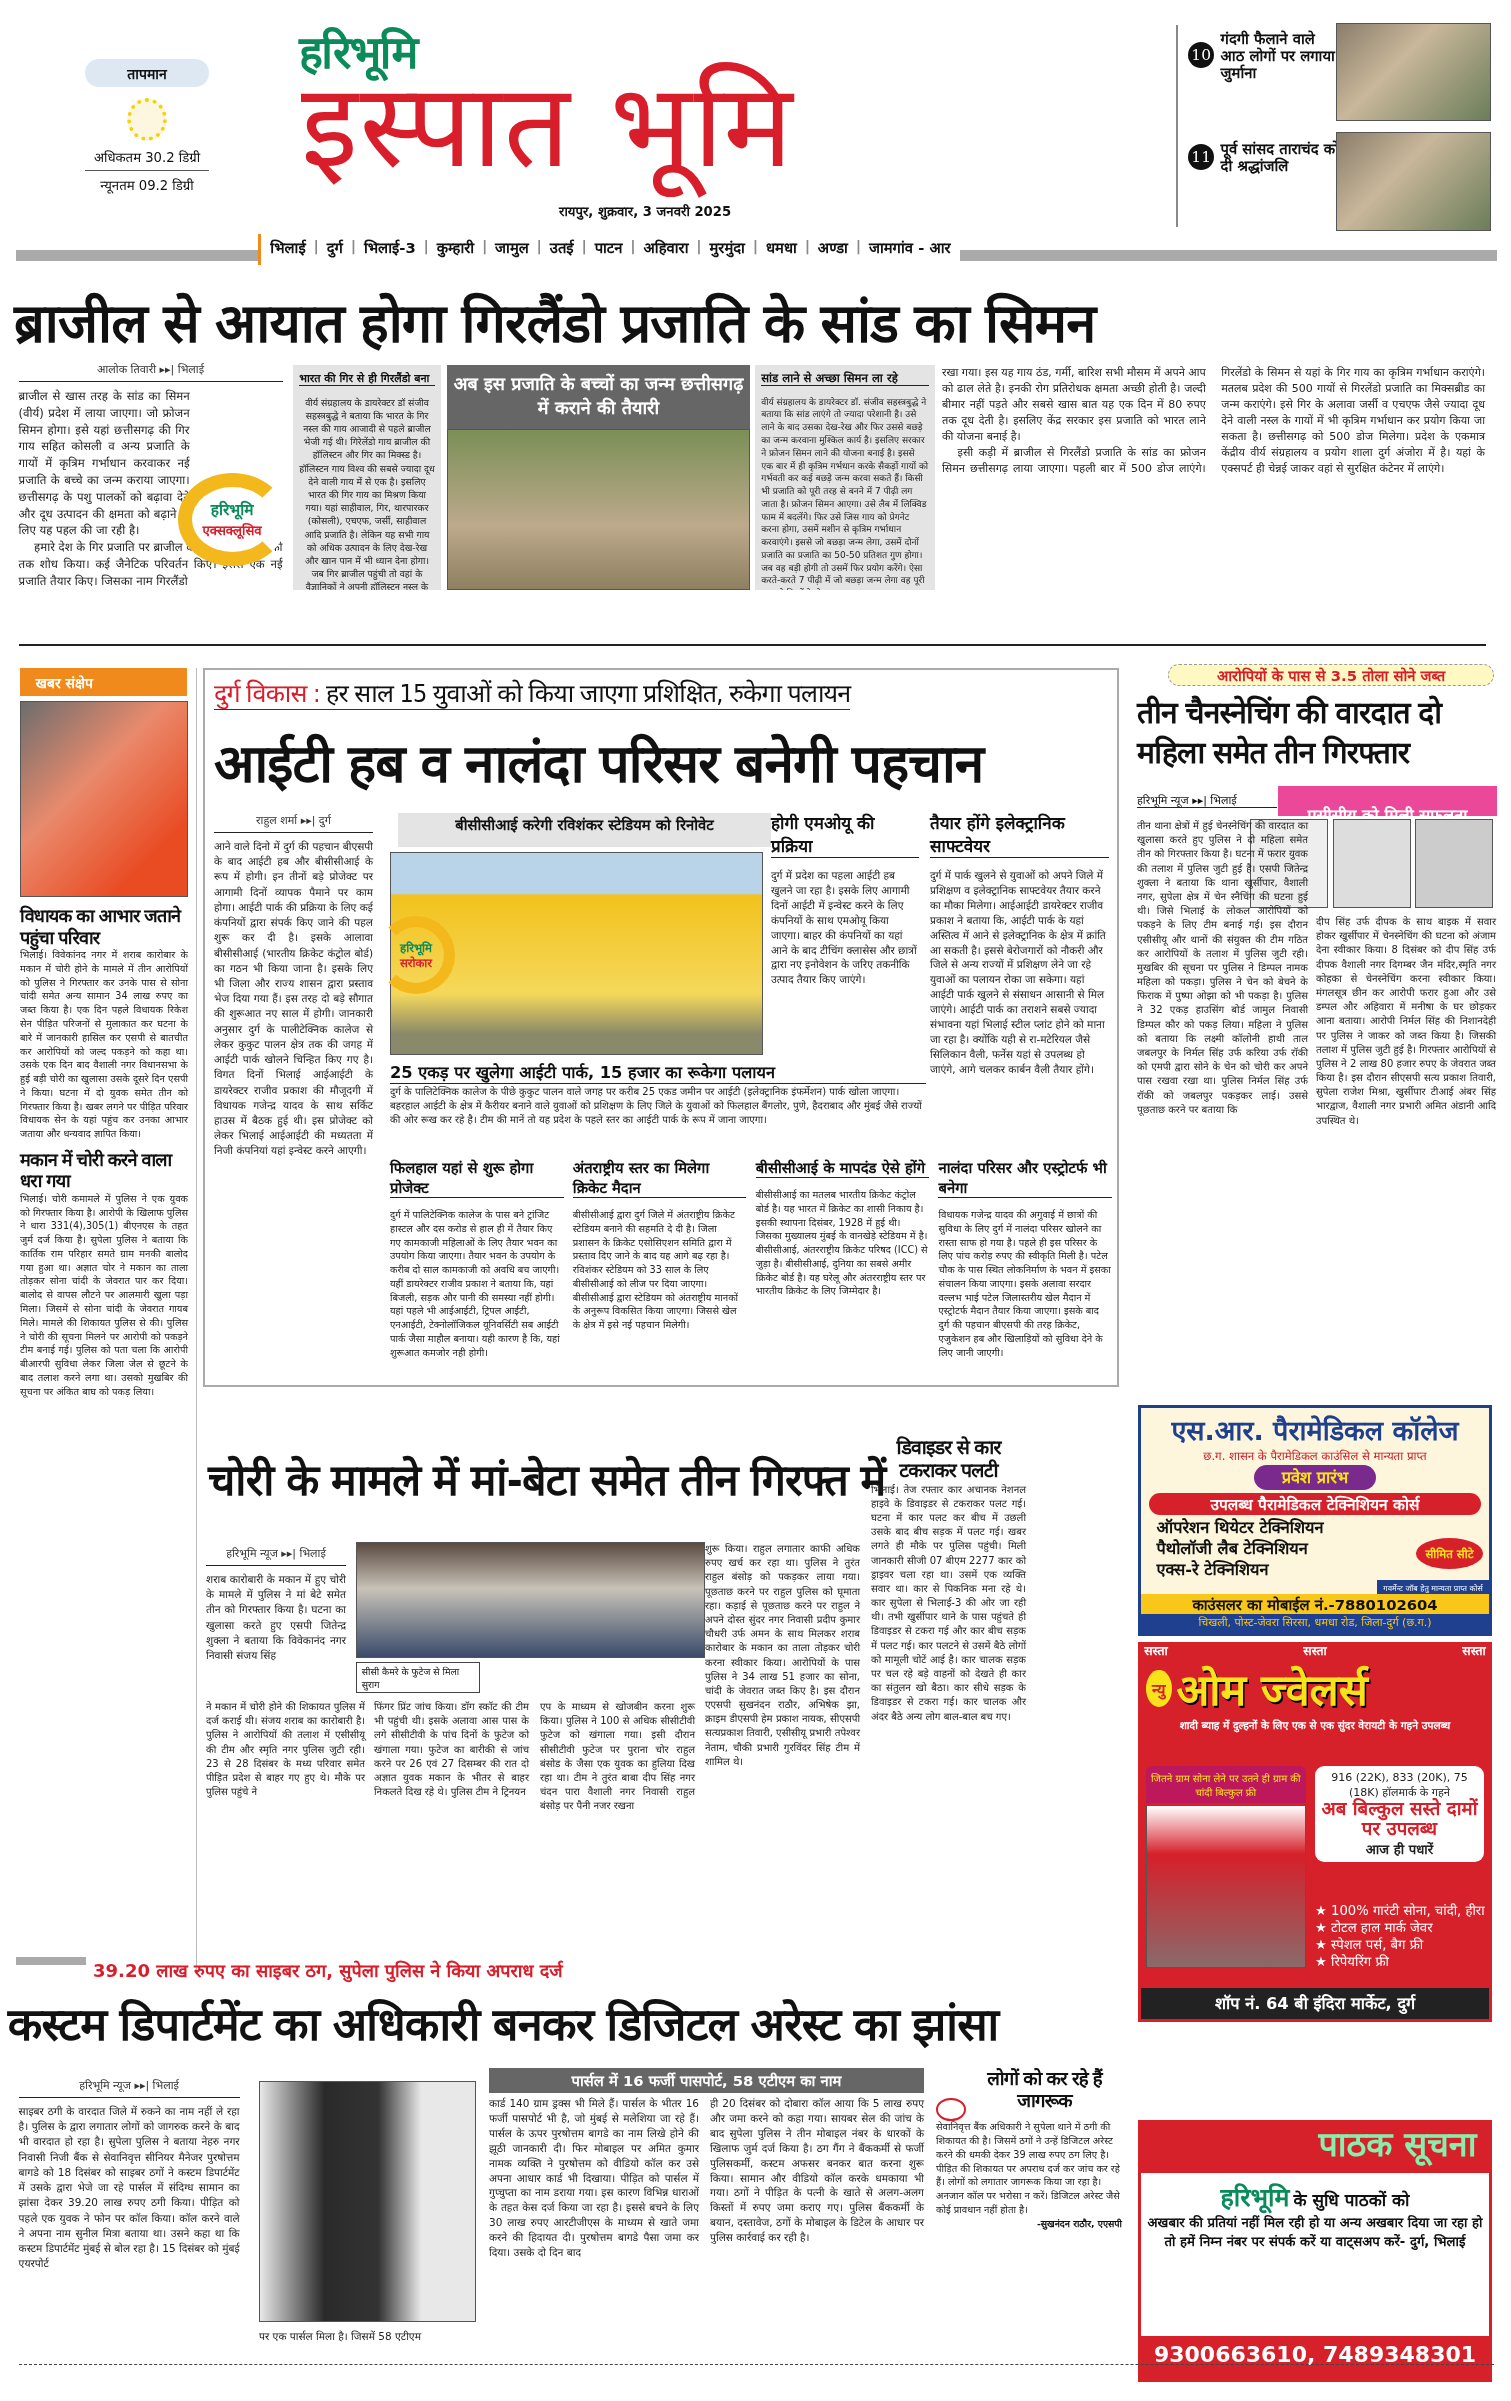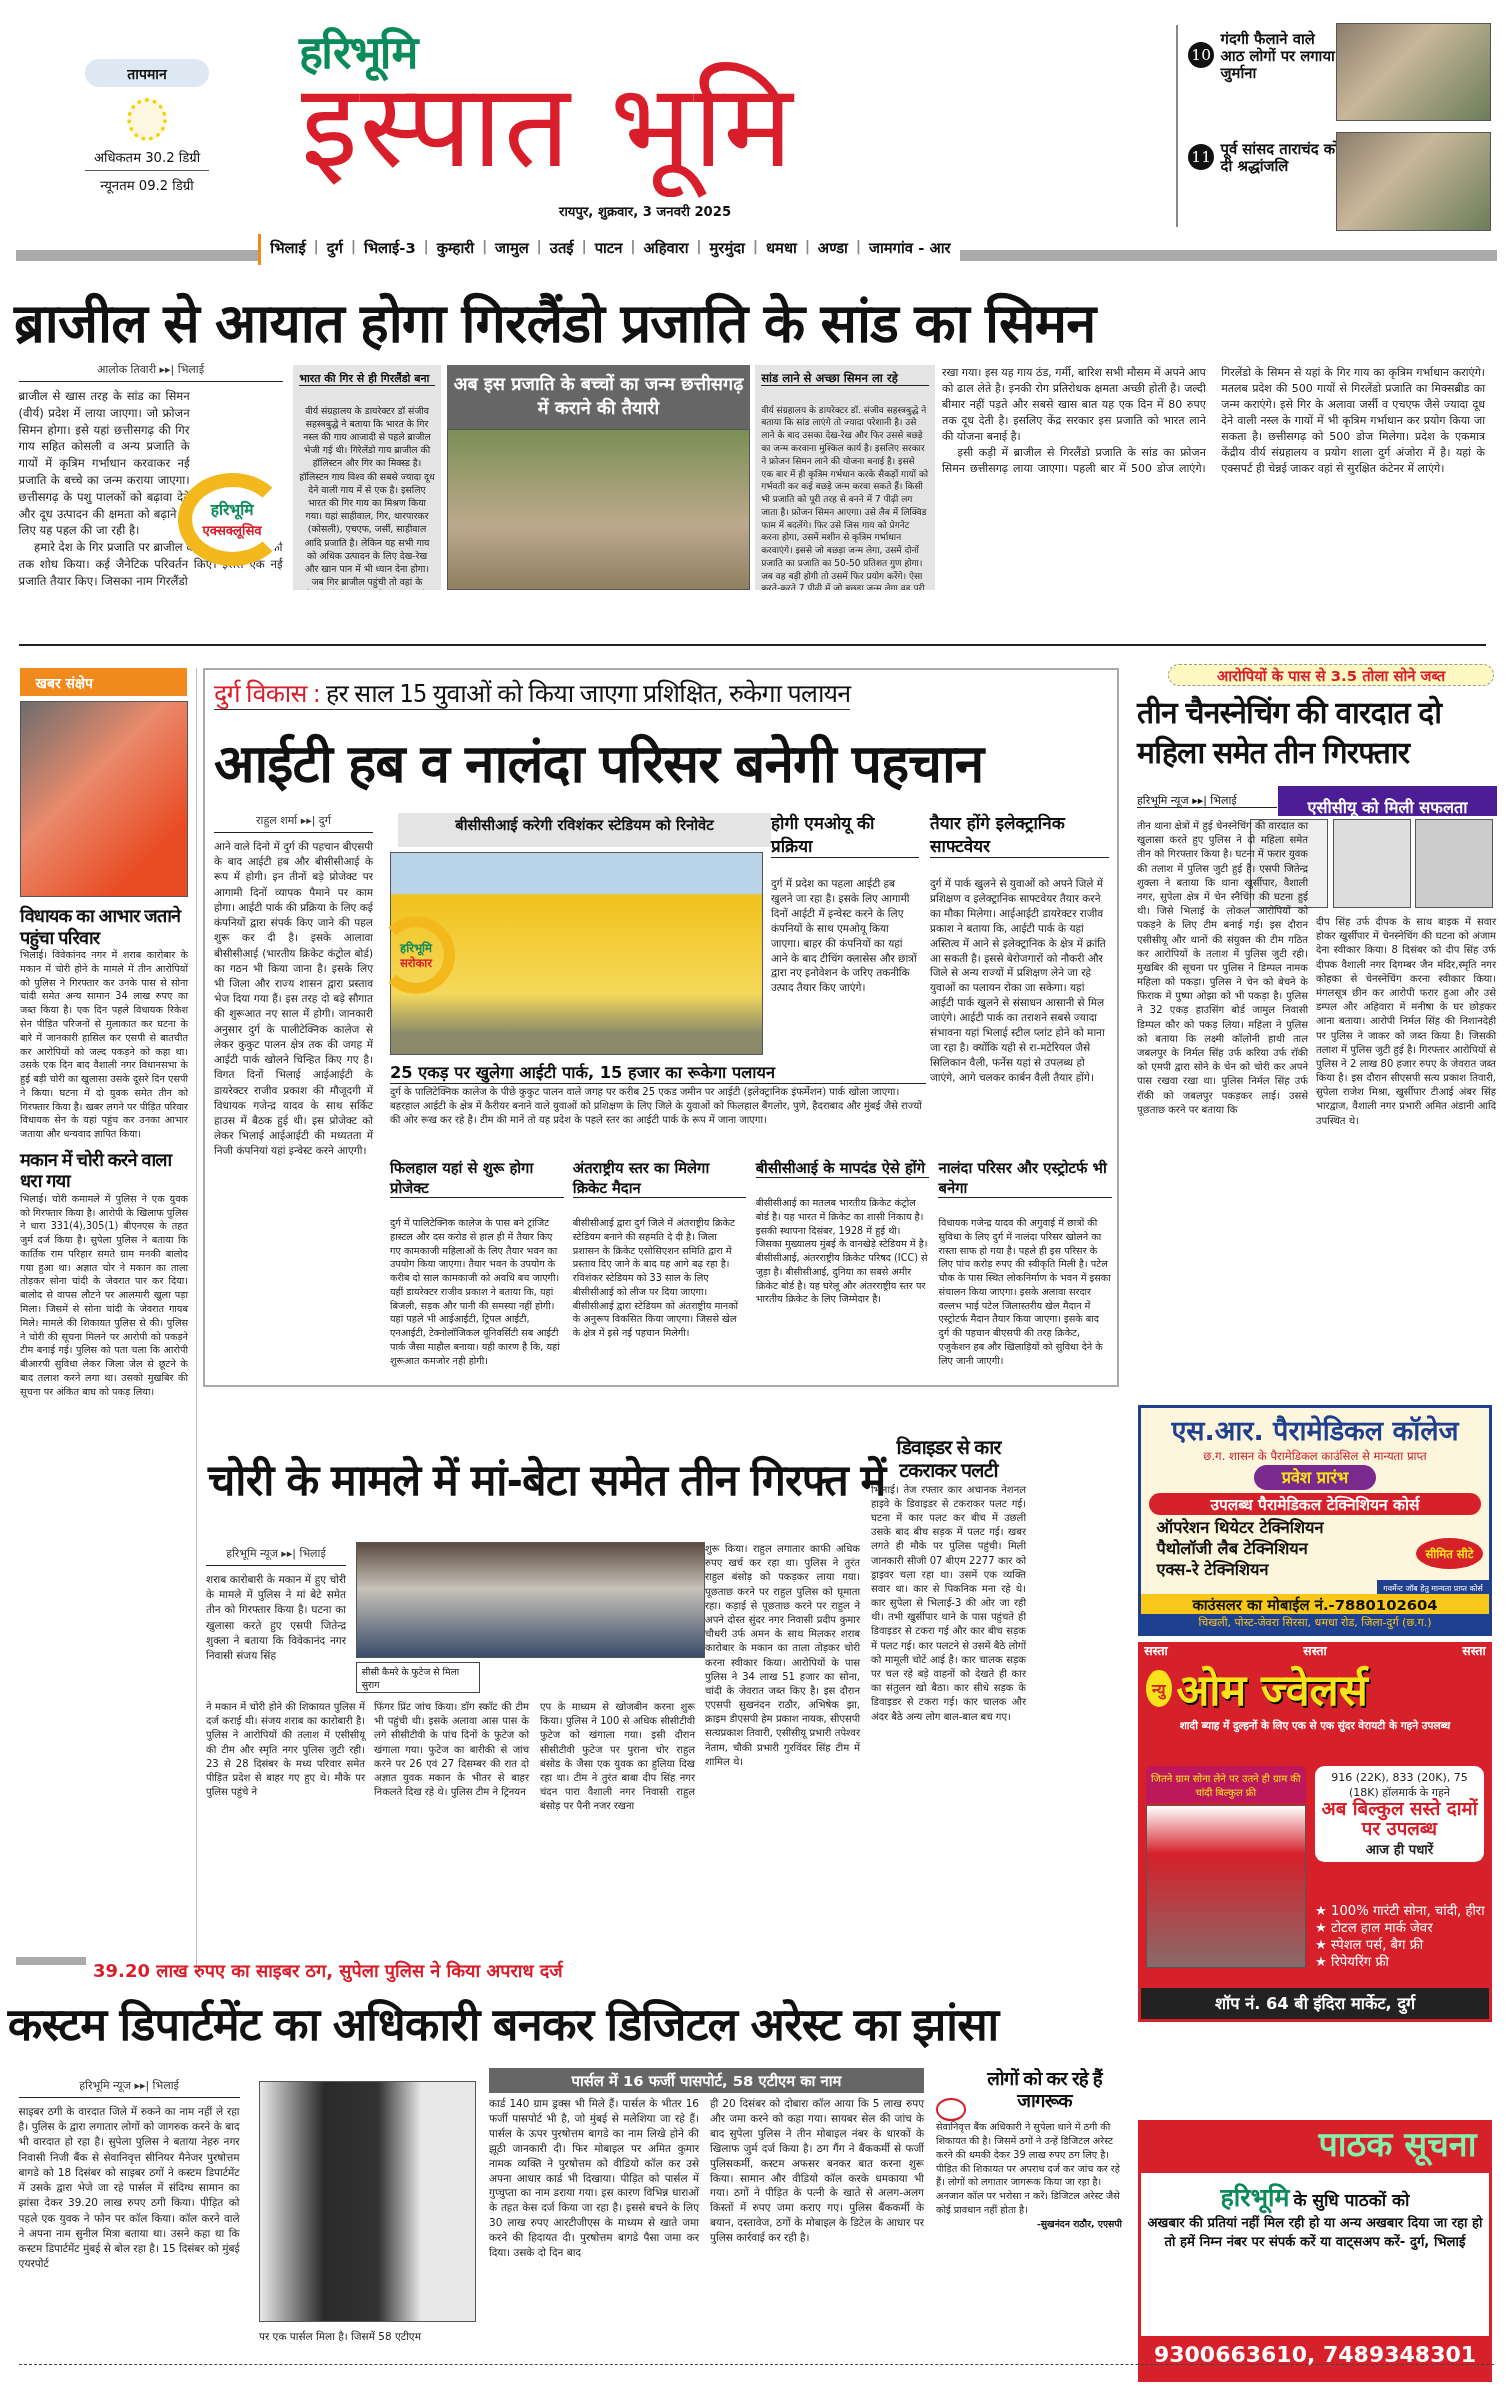--- a/index.html
+++ b/index.html
@@ -4,21 +4,21 @@
 <style>
 *{box-sizing:border-box;margin:0;padding:0}
 body{width:1512px;height:2401px;background:#fff;font-family:"DejaVu Sans",sans-serif;color:#111;position:relative;overflow:hidden}
 .abs{position:absolute}
 .txt{font-size:11.6px;line-height:1.45;text-align:justify;color:#222}
 .sm{font-size:10.5px;line-height:1.42;color:#222}
 .hd{font-family:"DejaVu Sans Condensed","DejaVu Sans",sans-serif;font-weight:bold;letter-spacing:-0.8px;color:#111}
 .byline{font-size:11px;text-align:center;border-bottom:1.6px solid #222;padding-bottom:4.7px;color:#333}
 .photo{background:linear-gradient(135deg,#8a7d6b,#c9b79a 40%,#6b7d5a);border:0.8px solid #555}
 .grey{background:#e4e4e4}
-.sub{font-weight:bold;font-size:14.8px;border-bottom:1.6px solid #222;margin-bottom:18px;color:#111}
+.sub{font-weight:bold;font-size:14.8px;border-bottom:1.6px solid #222;margin-bottom:10px;color:#111}
 .rule{height:2.3px;background:#222}
 .vline{width:0.8px;background:#bbb}
 </style>
 </head>
 <body>
 
 <div class="abs" style="left:85px;top:59px;width:124px;text-align:center">
   <div style="background:#dde8f2;border-radius:17px;font-weight:bold;font-size:14px;padding:4.7px 0">तापमान</div>
   <div style="width:40px;height:43px;margin:11px auto 6.2px;border-radius:50%;background:#fdf7e0;border:4.7px dotted #f4d20a"></div>
   <div style="font-size:13.2px;border-bottom:1.6px solid #555;padding-bottom:4.7px">अधिकतम 30.2 डिग्री</div>
@@ -141,21 +141,21 @@
     </div>
     <div style="flex: 1 1 0%;">
       <div class="sub" style="font-size: 14.8px;">नालंदा परिसर और एस्ट्रोटर्फ भी बनेगा</div>
       <div class="sm" style="font-size: 9.7px;">विधायक गजेन्द्र यादव की अगुवाई में छात्रों की सुविधा के लिए दुर्ग में नालंदा परिसर खोलने का रास्ता साफ हो गया है। पहले ही इस परिसर के लिए पांच करोड़ रुपए की स्वीकृति मिली है। पटेल चौक के पास स्थित लोकनिर्माण के भवन में इसका संचालन किया जाएगा। इसके अलावा सरदार वल्लभ भाई पटेल जिलास्तरीय खेल मैदान में एस्ट्रोटर्फ मैदान तैयार किया जाएगा। इसके बाद दुर्ग की पहचान बीएसपी की तरह क्रिकेट, एजुकेशन हब और खिलाड़ियों को सुविधा देने के लिए जानी जाएगी।</div>
     </div>
   </div>
 
 <div class="abs" style="left:1168px;top:664px;width:326px;height:22px;border:0.8px dashed #999;border-radius:14px;color:#d81e2a;font-weight:bold;font-size:14.8px;text-align:center;background:#fef9c3">आरोपियों के पास से 3.5 तोला सोने जब्त</div>
 <h2 class="abs hd" style="left:1137px;top:693px;width:365px;font-size:30px;line-height:40px">तीन चैनस्नेचिंग की वारदात दो महिला समेत तीन गिरफ्तार</h2>
 <div class="abs" style="left:1137px;top:792px;font-size:11px;border-bottom:0.8px solid #222;width:140px">हरिभूमि न्यूज ▸▸| भिलाई</div>
-<div class="abs" style="left:1278px;top:786px;width:219px;height:29.5px;background:#4c1d95;color:#fff;font-weight:bold;font-size:16.3px;text-align:center;padding-top:10px">एसीसीयू को मिली सफलता</div>
+<div class="abs" style="left:1278px;top:786px;width:219px;height:29.5px;background:#ec4899;color:#fff;font-weight:bold;font-size:16.3px;text-align:center;padding-top:18px">एसीसीयू को मिली सफलता</div>
 <div class="abs photo" style="left:1250px;top:819px;width:78px;height:89px;background:#eee"></div>
 <div class="abs photo" style="left:1333px;top:819px;width:78px;height:89px;background:#ddd"></div>
 <div class="abs photo" style="left:1415px;top:819px;width:78px;height:89px;background:#ccc"></div>
 <div class="abs sm" style="left:1137px;top:819px;width:171px;font-size:10px;text-align:justify">तीन थाना क्षेत्रों में हुई चेनस्नेचिंग की वारदात का खुलासा करते हुए पुलिस ने दो महिला समेत तीन को गिरफ्तार किया है। घटना में फरार युवक की तलाश में पुलिस जुटी हुई है। एसपी जितेन्द्र शुक्ला ने बताया कि थाना खुर्सीपार, वैशाली नगर, सुपेला क्षेत्र में चेन स्नैचिंग की घटना हुई थी। जिसे भिलाई के लोकल आरोपियों को पकड़ने के लिए टीम बनाई गई। इस दौरान एसीसीयू और थानों की संयुक्त की टीम गठित कर आरोपियों के तलाश में पुलिस जुटी रही। मुखबिर की सूचना पर पुलिस ने डिम्पल नामक महिला को पकड़ा। पुलिस ने चेन को बेचने के फिराक में पुष्पा ओझा को भी पकड़ा है। पुलिस ने 32 एकड़ हाउसिंग बोर्ड जामुल निवासी डिम्पल कौर को पकड़ लिया। महिला ने पुलिस को बताया कि लक्ष्मी कॉलोनी हाथी ताल जबलपुर के निर्मल सिंह उर्फ करिया उर्फ रॉकी को एमपी द्वारा सोने के चेन को चोरी कर अपने पास रखवा रखा था। पुलिस निर्मल सिंह उर्फ रॉकी को जबलपुर पकड़कर लाई। उससे पूछताछ करने पर बताया कि</div>
 <div class="abs sm" style="left:1316px;top:915px;width:180px;font-size:10px;text-align:justify">दीप सिंह उर्फ दीपक के साथ बाइक में सवार होकर खुर्सीपार में चेनस्नेचिंग की घटना को अंजाम देना स्वीकार किया। 8 दिसंबर को दीप सिंह उर्फ दीपक वैशाली नगर दिगम्बर जैन मंदिर,स्मृति नगर कोहका से चेनस्नेचिंग करना स्वीकार किया। मंगलसूत्र छीन कर आरोपी फरार हुआ और उसे डम्पल और अहिवारा में मनीषा के घर छोड़कर आना बताया। आरोपी निर्मल सिंह की निशानदेही पर पुलिस ने जाकर को जब्त किया है। जिसकी तलाश में पुलिस जुटी हुई है। गिरफ्तार आरोपियों से पुलिस ने 2 लाख 80 हजार रुपए के जेवरात जब्त किया है। इस दौरान सीएसपी सत्य प्रकाश तिवारी, सुपेला राजेश मिश्रा, खुर्सीपार टीआई अंबर सिंह भारद्वाज, वैशाली नगर प्रभारी अमित अंडानी आदि उपस्थित थे।</div>
 
 <h2 class="abs hd" style="left:208px;top:1453px;font-size:43px;line-height:54px;white-space:nowrap">चोरी के मामले में मां-बेटा समेत तीन गिरफ्त में</h2>
 <div class="abs byline" style="left:206px;top:1545px;width:140px">हरिभूमि न्यूज ▸▸| भिलाई</div>
 <div class="abs txt" style="left:206px;top:1572px;width:140px;font-size:10.5px">शराब कारोबारी के मकान में हुए चोरी के मामले में पुलिस ने मां बेटे समेत तीन को गिरफ्तार किया है। घटना का खुलासा करते हुए एसपी जितेन्द्र शुक्ला ने बताया कि विवेकानंद नगर निवासी संजय सिंह</div>
 <div class="abs photo" style="left:356px;top:1542px;width:349px;height:116px;background:linear-gradient(180deg,#5a4a40,#c8c2b8 40%,#3a4b6a)"></div>

